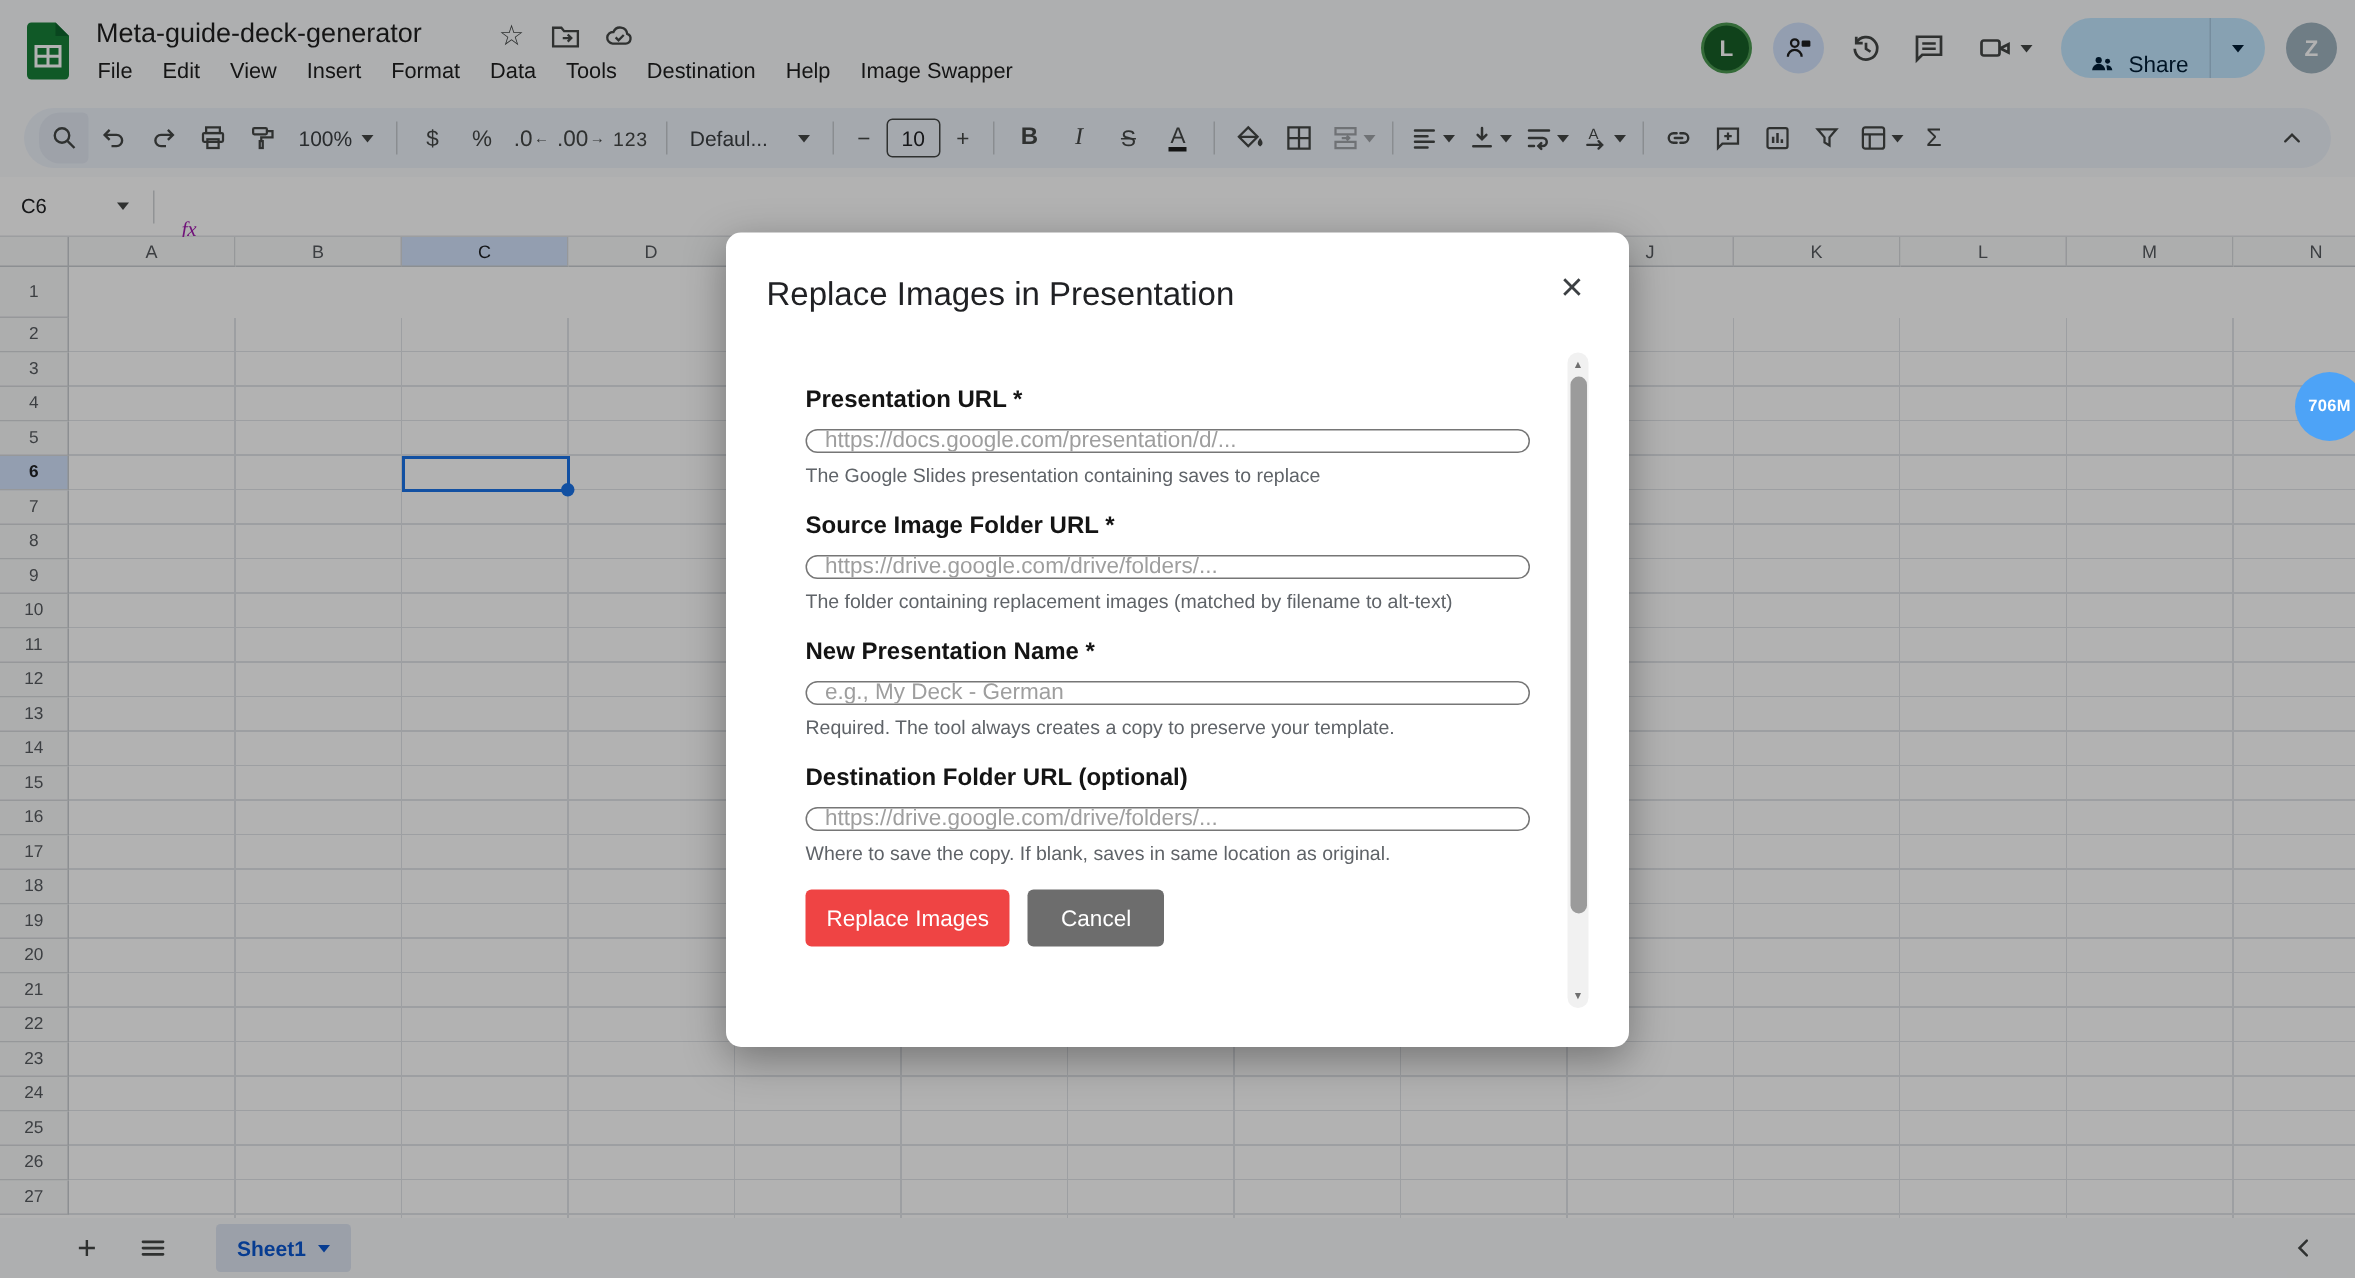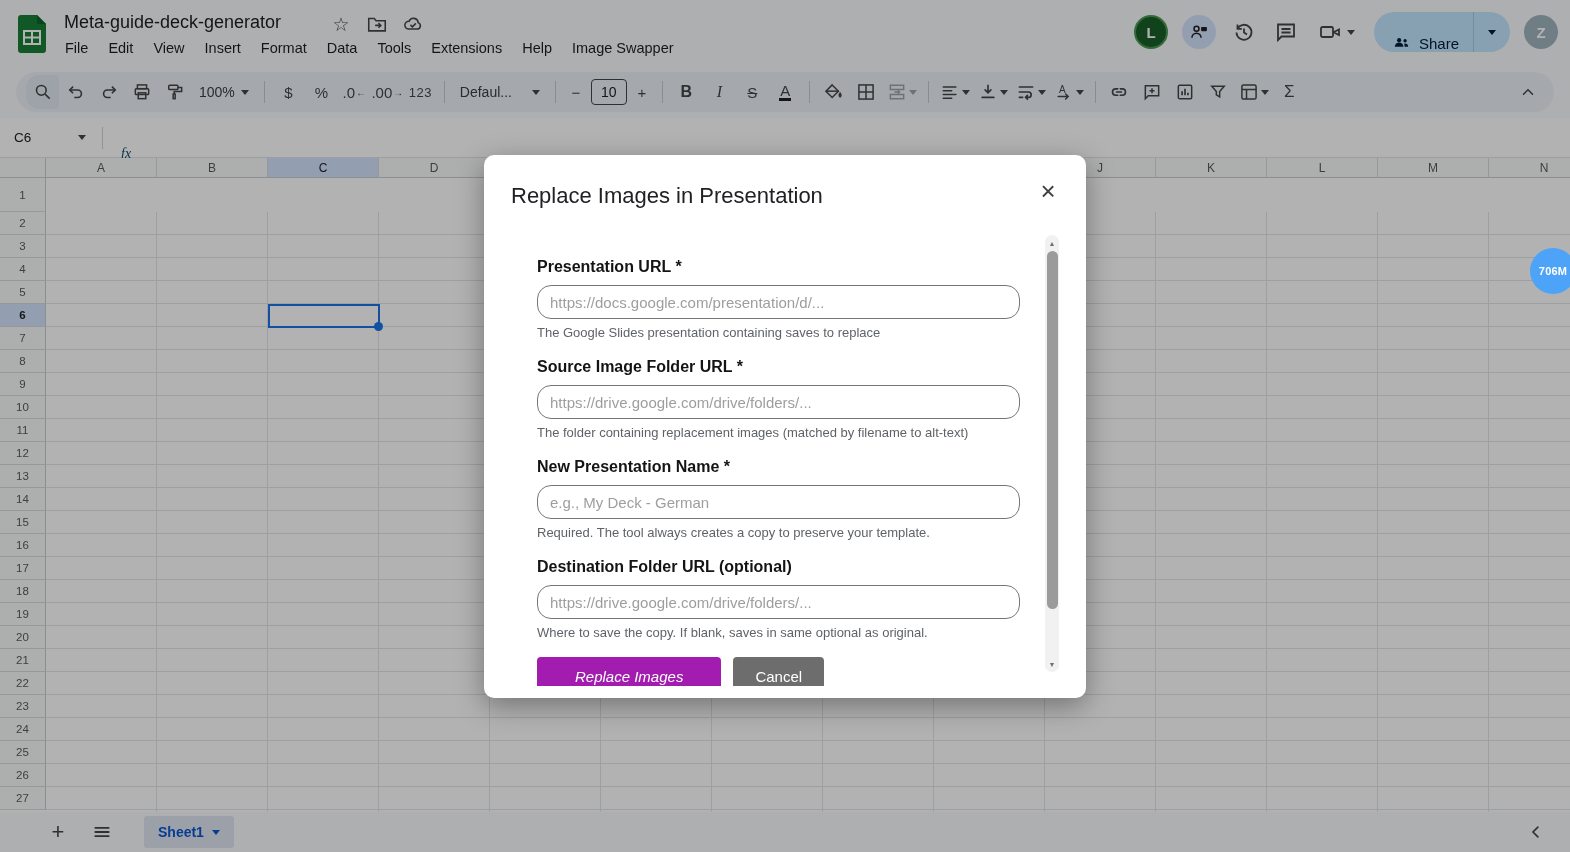--- a/index.html
+++ b/index.html
@@ -47,21 +47,21 @@
   .disabled { opacity:.45; }
   .sub-arrow { font-size:10px; margin-left:1px; color:#444746; }
   .num123 { font-size:13px; letter-spacing:.5px; }
   .sigma { font-size:17px; }
   .tb-spacer { flex:1; }
 
   
   .fbar { position:absolute; left:0; top:118px; width:1570px; height:40px; background:#ffffff; border-bottom:1px solid #e0e2e5; display:flex; align-items:center; }
   .name-box { width:96px; display:flex; align-items:center; justify-content:space-between; padding:0 10px 0 14px; font-size:13.5px; color:#202124; }
   .fbar-div { width:1px; height:22px; background:#d0d3d6; margin:0 6px; }
-  .fx { font-style:italic; color:#0c4a6e; font-size:14px; font-family:"Liberation Serif", serif; margin-left:12px;margin-top:33px; }
+  .fx { font-style:italic; color:#a21caf; font-size:14px; font-family:"Liberation Serif", serif; margin-left:12px;margin-top:33px; }
 
   
   .grid { position:absolute; left:0; top:158px; width:1570px; height:654px; background:#fff; overflow:hidden; }
   .corner { position:absolute; left:0; top:0; width:46px; height:20px; background:#f8f9fa; border-right:1px solid #c9cdd1; border-bottom:1px solid #c9cdd1; }
   .col-headers { position:absolute; left:46px; top:0; right:0; height:20px; display:flex; overflow:hidden; }
   .col-h { width:111px; flex:none; height:20px; background:#f8f9fa; border-right:1px solid #d7dadd; border-bottom:1px solid #c9cdd1; font-size:12px; color:#575b5f; display:flex; align-items:center; justify-content:center; }
   .col-h.sel { background:#d3e3fd; color:#1c1e21; }
   .row-headers { position:absolute; left:0; top:20px; width:46px; }
   .row-h { width:46px; height:23px; background:#f8f9fa; border-right:1px solid #c9cdd1; border-bottom:1px solid #d7dadd; font-size:11.5px; color:#575b5f; display:flex; align-items:center; justify-content:center; }
   .row-h.first { height:34px; }
@@ -88,26 +88,26 @@
   .dim-overlay { position:absolute; inset:0; background:rgba(0,0,0,0.30); z-index:10; }
   .float-badge { position:absolute; left:1530px; top:248px; width:46px; height:46px; border-radius:50%; background:#4da3f7; z-index:15; display:flex; align-items:center; justify-content:center; color:#fff; font-size:11px; font-weight:bold; letter-spacing:.2px; }
 
   .modal { position:absolute; left:484px; top:155px; width:602px; height:543px; background:#fff; border-radius:10px; z-index:20; box-shadow:0 8px 28px rgba(0,0,0,.35); }
   .modal-title { position:absolute; left:27px; top:28px; font-size:22px; color:#202124; }
   .modal-close { position:absolute; right:22px; top:20px; width:32px; height:32px; display:flex; align-items:center; justify-content:center; font-size:26px; color:#3c4043; line-height:1; }
   .modal-viewport { position:absolute; left:0; top:68px; width:602px; height:463px; overflow:hidden; }
   .modal-form { padding:34px 66px 0 53px; }
   .fgroup { margin-bottom:16px; }
   .flabel { font-size:16px; font-weight:bold; color:#141414; line-height:20px; margin-bottom:8px; }
-  .finput { width:483px; height:34px; border:1px solid #767676; border-radius:14px; padding:0 12px; font-size:15px; color:#202124; font-family:"Liberation Sans", sans-serif; background:#fff; outline:none; }
+  .finput { width:483px; height:16px; border:1px solid #767676; border-radius:14px; padding:0 12px; font-size:15px; color:#202124; font-family:"Liberation Sans", sans-serif; background:#fff; outline:none; }
   .finput::placeholder { color:#9e9e9e; }
   .fhelper { font-size:13px; color:#5f6368; line-height:16px; margin-top:6px; }
   .btn-row { display:flex; gap:12px; margin-top:14px; }
   .btn { height:38px; border:none; border-radius:4px; color:#fff; font-size:15px; font-family:"Liberation Sans", sans-serif; }
-  .btn-primary { background:#a21caf; padding:0 38px;font-style:italic; }
+  .btn-primary { background:#ef4444; padding:0 14px; }
   .btn-secondary { background:#6d6d6d; padding:0 22px; }
   .modal-scrollbar { position:absolute; right:27px; top:80px; width:14px; height:437px; background:#f1f1f1; border-radius:7px; }
   .ms-arrow { position:absolute; left:0; width:14px; height:14px; display:flex; align-items:center; justify-content:center; font-size:7px; color:#707070; }
   .ms-arrow.up { top:1px; }
   .ms-arrow.down { bottom:1px; }
   .ms-thumb { position:absolute; left:1.5px; top:16px; width:11px; height:358px; background:#9b9b9b; border-radius:6px; }
 
   svg { display:block; }
 </style>
 </head>
@@ -140,21 +140,21 @@
       </span>
     </div>
     <div class="menu-bar">
         <span class="menu-item">File</span>
         <span class="menu-item">Edit</span>
         <span class="menu-item">View</span>
         <span class="menu-item">Insert</span>
         <span class="menu-item">Format</span>
         <span class="menu-item">Data</span>
         <span class="menu-item">Tools</span>
-        <span class="menu-item">Extensions</span>
+        <span class="menu-item">Destination</span>
         <span class="menu-item">Help</span>
         <span class="menu-item">Image Swapper</span>
       </div>
     <div class="tb-right">
       <div class="avatar avatar-l">L</div>
       <div class="presence-pill">
         <svg width="20" height="20" viewBox="0 0 24 24" fill="none" stroke="#1f1f1f" stroke-width="1.8">
           <circle cx="9" cy="8" r="3"></circle>
           <path d="M3.5 19 a5.5 5.5 0 0 1 11 0"></path>
           <rect x="14.5" y="6" width="7" height="5" rx="1" fill="#1f1f1f" stroke="none"></rect>
@@ -460,21 +460,21 @@
         <div class="fhelper">The folder containing replacement images (matched by filename to alt-text)</div>
       </div>
       <div class="fgroup">
         <div class="flabel">New Presentation Name *</div>
         <input class="finput" type="text" placeholder="e.g., My Deck - German" style="">
         <div class="fhelper">Required. The tool always creates a copy to preserve your template.</div>
       </div>
       <div class="fgroup">
         <div class="flabel">Destination Folder URL (optional)</div>
         <input class="finput" type="text" placeholder="https://drive.google.com/drive/folders/..." style="">
-        <div class="fhelper">Where to save the copy. If blank, saves in same optional as original.</div>
+        <div class="fhelper">Where to save the copy. If blank, saves in same location as original.</div>
       </div>
       <div class="btn-row">
         <button class="btn btn-primary">Replace Images</button>
         <button class="btn btn-secondary">Cancel</button>
       </div>
     </div>
   </div>
 
   <div class="modal-scrollbar">
     <div class="ms-arrow up">▲</div>

